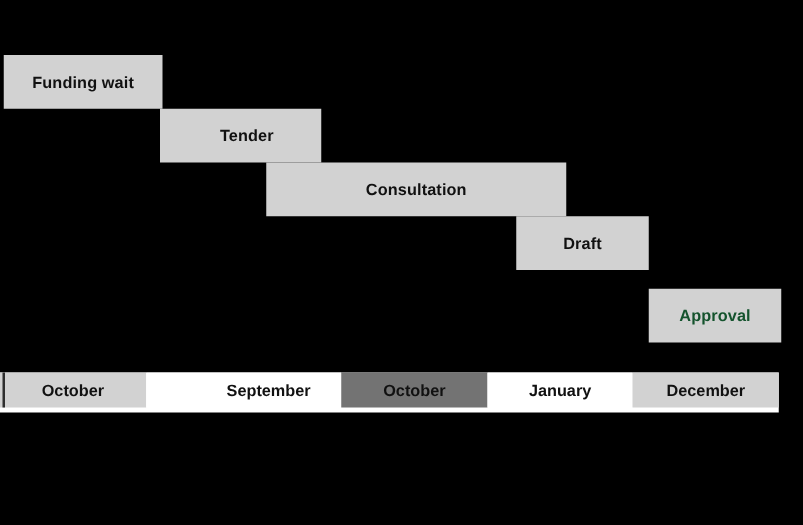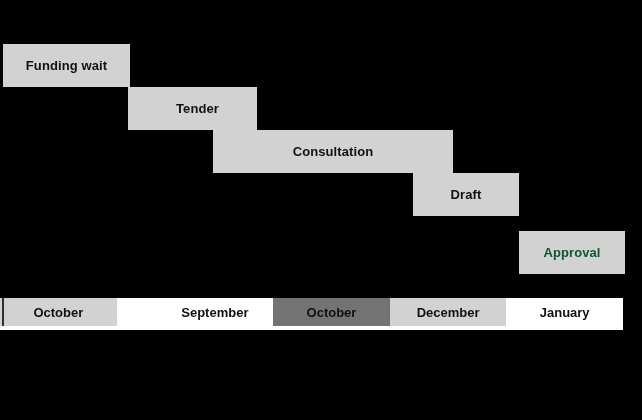--- a/index.html
+++ b/index.html
@@ -79,22 +79,22 @@
     <div id="cells" class="cells">
         <div class="cell" style="background: rgb(210, 210, 210); color: rgb(17, 17, 17);">
           <span>October</span>
         </div>
         <div class="cell" style="background: rgb(255, 255, 255); color: rgb(17, 17, 17); padding-left: 40px;">
           <span>September</span>
         </div>
         <div class="cell" style="background: #737373; color: rgb(17, 17, 17);">
           <span>October</span>
         </div>
+        <div class="cell" style="background: rgb(255, 255, 255); color: rgb(17, 17, 17);">
+          <span>January</span>
+        </div>
         <div class="cell" style="background: rgb(210, 210, 210); color: rgb(17, 17, 17);">
           <span>December</span>
-        </div>
-        <div class="cell" style="background: rgb(255, 255, 255); color: rgb(17, 17, 17);">
-          <span>January</span>
         </div>
       </div>
     <div class="edge"></div>
   </div>
 </div>
 
 </body></html>

